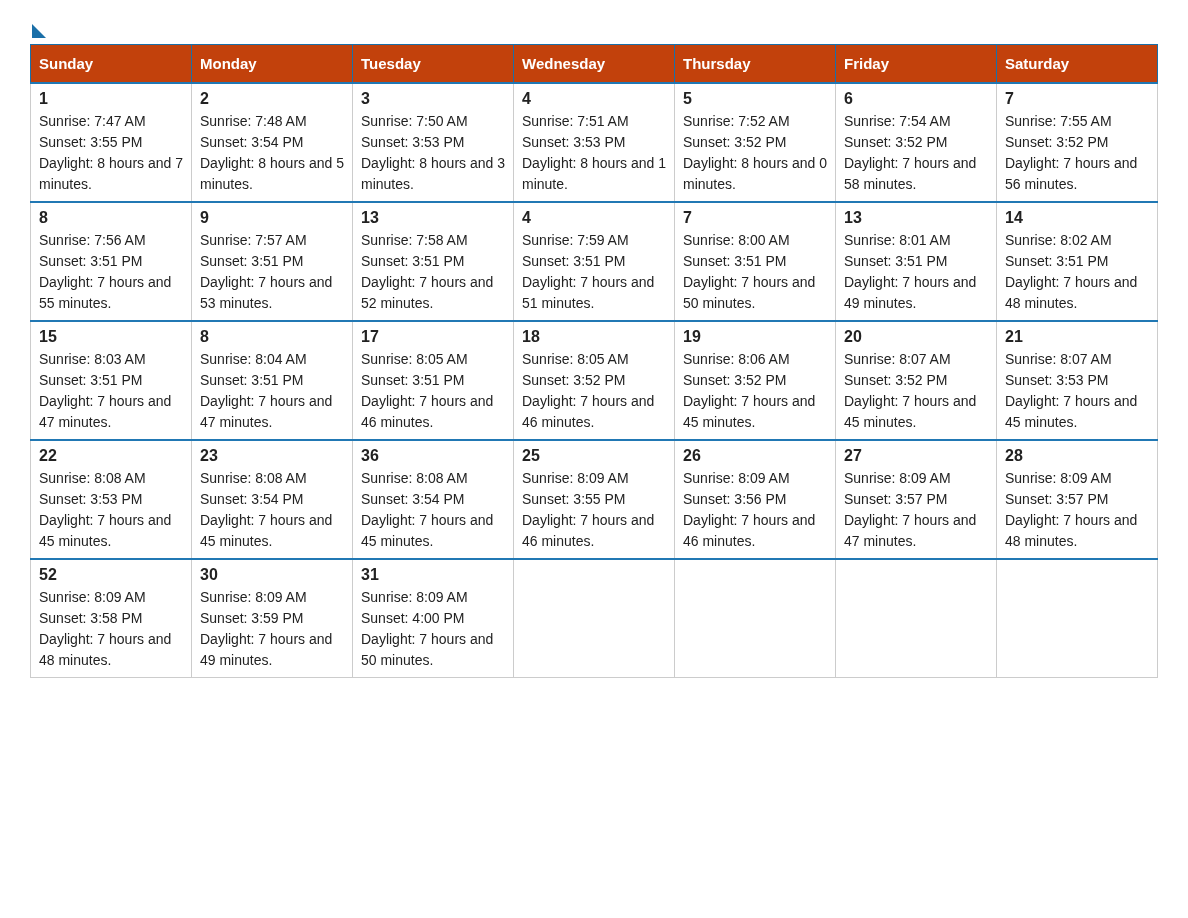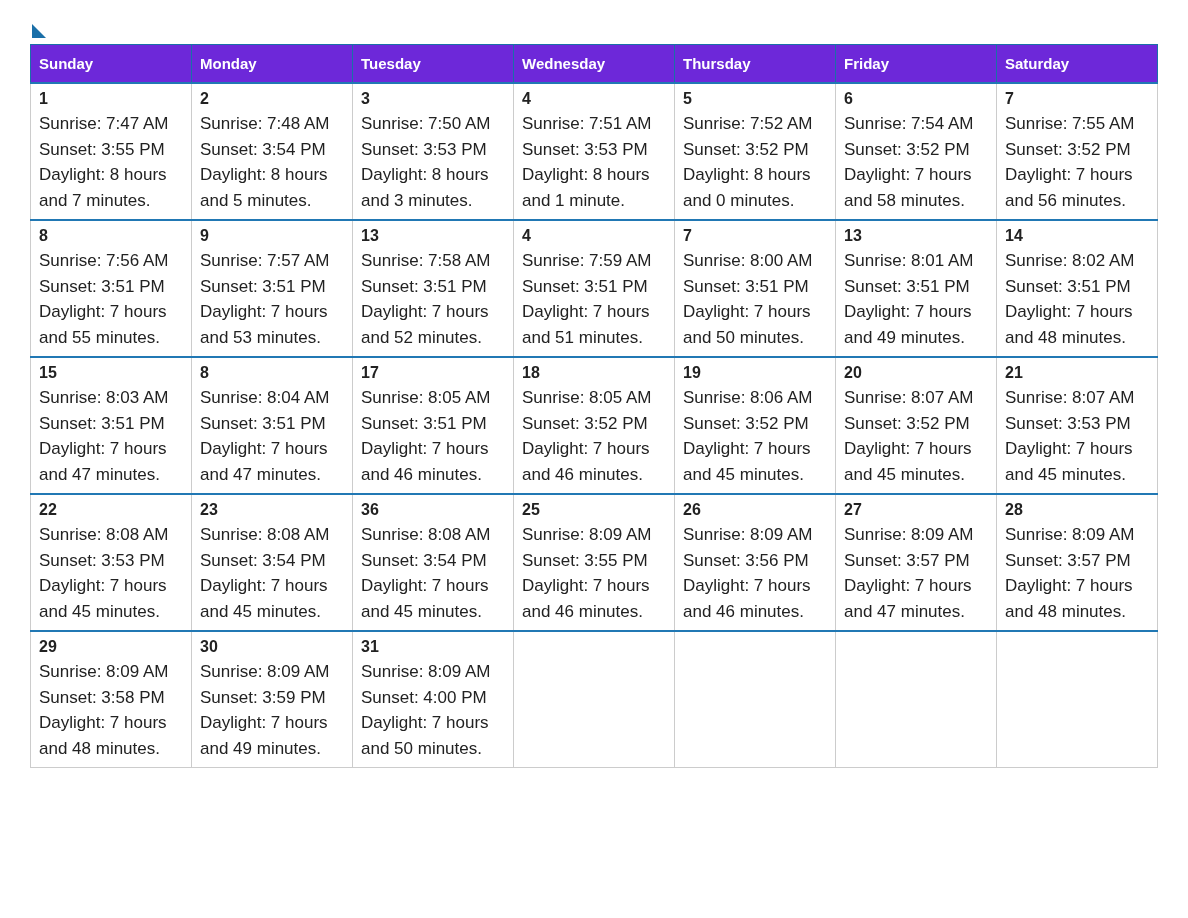--- a/index.html
+++ b/index.html
@@ -59,21 +59,21 @@
       font-size: 20px;
       color: #444;
       margin-top: 4px;
     }
     .calendar {
       width: 100%;
       border-collapse: collapse;
       margin-top: 10px;
     }
     .calendar thead tr th {
-      background-color: #6d28d9;
+      background-color: #c2410c;
       color: #fff;
       font-size: 15px;
       font-weight: bold;
       padding: 10px 8px;
       text-align: left;
       border: 1px solid #1a6fa8;
     }
     .calendar tbody tr td {
       vertical-align: top;
       border: 1px solid #ccc;
@@ -87,21 +87,21 @@
       border-top: 2px solid #2178b4;
     }
     .day-number {
       font-size: 16px;
       font-weight: bold;
       margin-bottom: 3px;
       display: block;
     }
     .day-info {
       line-height: 1.5;
-      font-size: 17px;
+      font-size: 14px;
     }
     .empty-cell {
       background: #fff;
     }
   </style>
 </head>
 <body>
 
 <div class="header">
   <div class="logo">
@@ -245,21 +245,21 @@
           <span class="day-number">27</span>
           <div class="day-info">Sunrise: 8:09 AM<br>Sunset: 3:57 PM<br>Daylight: 7 hours and 47 minutes.</div>
         </td>
         <td>
           <span class="day-number">28</span>
           <div class="day-info">Sunrise: 8:09 AM<br>Sunset: 3:57 PM<br>Daylight: 7 hours and 48 minutes.</div>
         </td>
       </tr>
       <tr>
         <td>
-          <span class="day-number">29</span>
+          <span class="day-number">52</span>
           <div class="day-info">Sunrise: 8:09 AM<br>Sunset: 3:58 PM<br>Daylight: 7 hours and 48 minutes.</div>
         </td>
         <td>
           <span class="day-number">30</span>
           <div class="day-info">Sunrise: 8:09 AM<br>Sunset: 3:59 PM<br>Daylight: 7 hours and 49 minutes.</div>
         </td>
         <td>
           <span class="day-number">31</span>
           <div class="day-info">Sunrise: 8:09 AM<br>Sunset: 4:00 PM<br>Daylight: 7 hours and 50 minutes.</div>
         </td>

